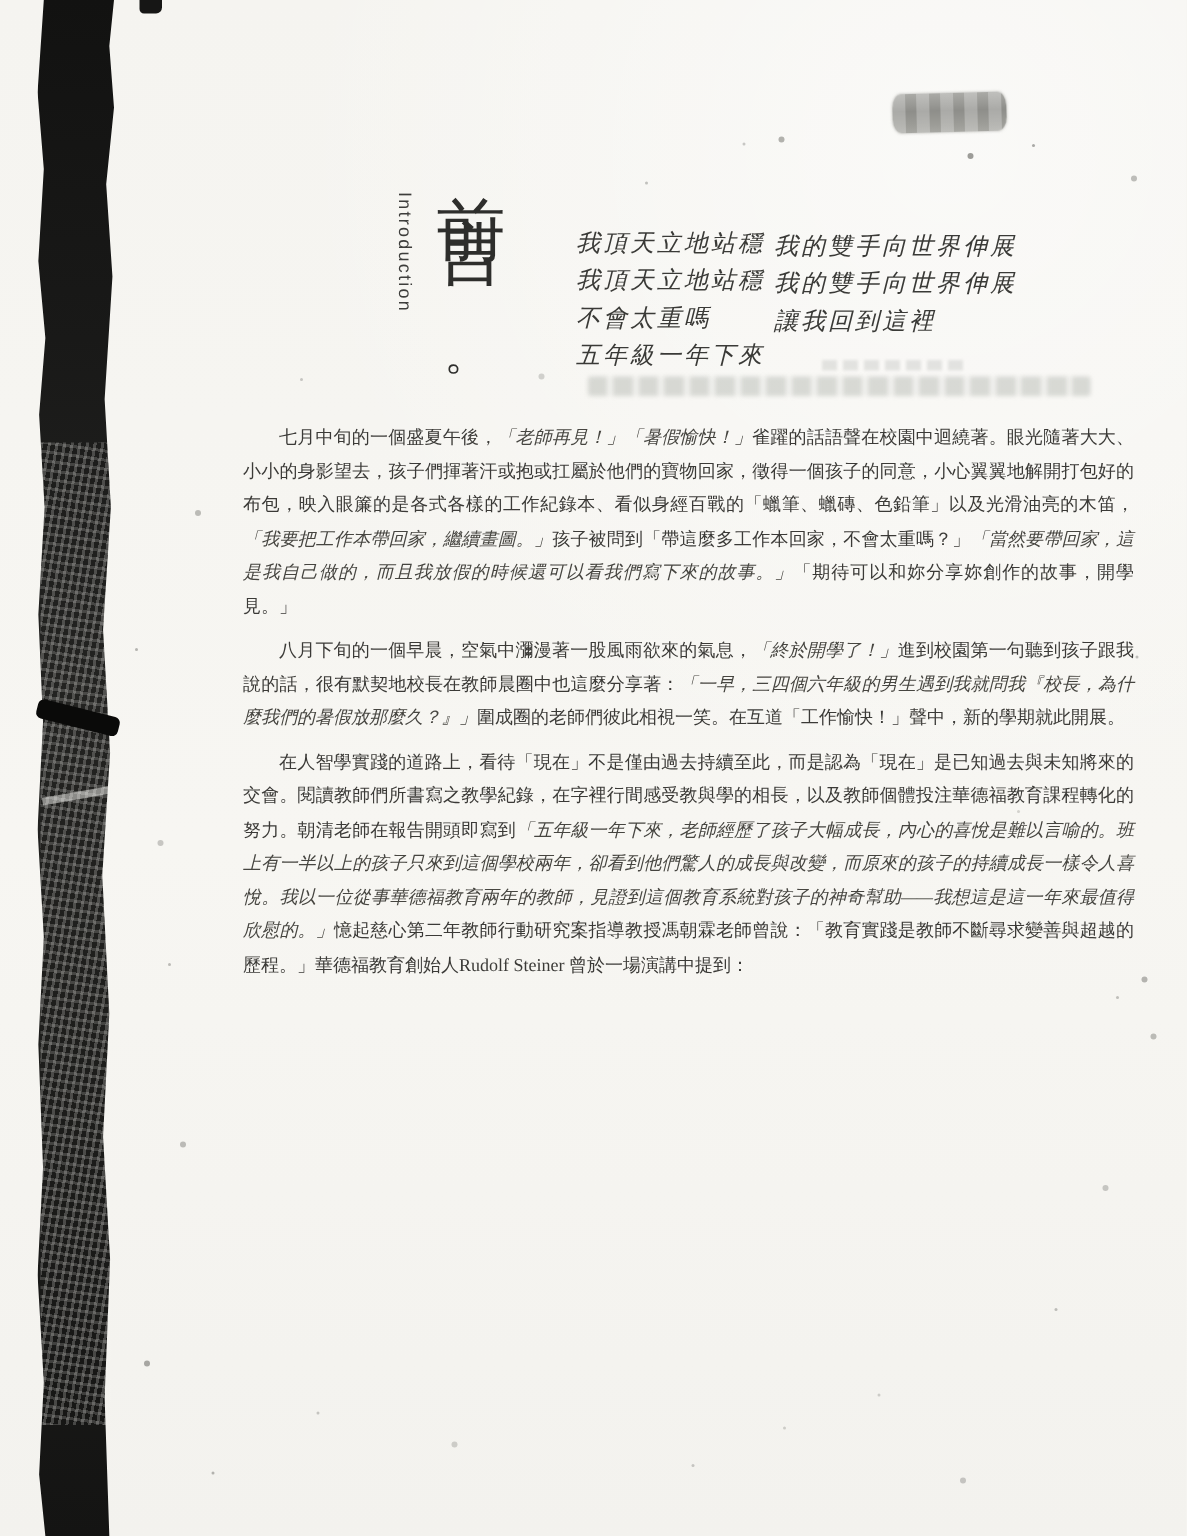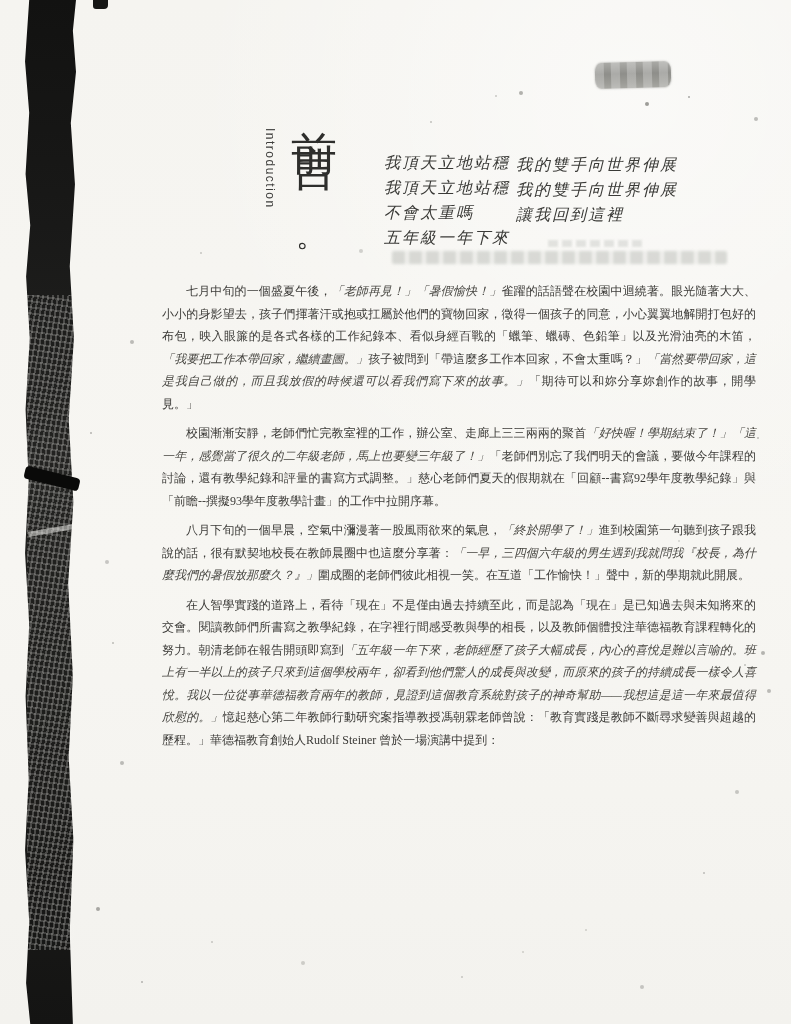--- a/index.html
+++ b/index.html
@@ -155,18 +155,17 @@
     <div class="poem-line">五年級一年下來</div>
   </div>
   <div class="poem-col c2">
     <div class="poem-line">我的雙手向世界伸展</div>
     <div class="poem-line">我的雙手向世界伸展</div>
     <div class="poem-line">讓我回到這裡</div>
   </div>
 
   <div class="content">
       <p><span class="norm">七月中旬的一個盛夏午後，</span><span class="hand">「老師再見！」「暑假愉快！」</span><span class="norm">雀躍的話語聲在校園中迴繞著。眼光隨著大大、小小的身影望去，孩子們揮著汗或抱或扛屬於他們的寶物回家，徵得一個孩子的同意，小心翼翼地解開打包好的布包，映入眼簾的是各式各樣的工作紀錄本、看似身經百戰的「蠟筆、蠟磚、色鉛筆」以及光滑油亮的木笛，</span><span class="hand">「我要把工作本帶回家，繼續畫圖。」</span><span class="norm">孩子被問到「帶這麼多工作本回家，不會太重嗎？」</span><span class="hand">「當然要帶回家，這是我自己做的，而且我放假的時候還可以看我們寫下來的故事。」</span><span class="norm">「期待可以和妳分享妳創作的故事，開學見。」</span></p>
-      <p><span class="norm">校園漸漸安靜，老師們忙完教室裡的工作，辦公室、走廊上三三兩兩的聚首</span><span class="hand">「好快喔！學期結束了！」「這一年，感覺當了很久的二年級老師，馬上也要變三年級了！」</span><span class="norm">「老師們別忘了我們明天的會議，要做今年課程的討論，還有教學紀錄和評量的書寫方式調整。」慈心老師們夏天的假期就在「回顧--書寫92學年度教學紀錄」與「前瞻--撰擬93學年度教學計畫」的工作中拉開序幕。</span></p>
       <p><span class="norm">八月下旬的一個早晨，空氣中瀰漫著一股風雨欲來的氣息，</span><span class="hand">「終於開學了！」</span><span class="norm">進到校園第一句聽到孩子跟我說的話，很有默契地校長在教師晨圈中也這麼分享著：</span><span class="hand">「一早，三四個六年級的男生遇到我就問我『校長，為什麼我們的暑假放那麼久？』」</span><span class="norm">圍成圈的老師們彼此相視一笑。在互道「工作愉快！」聲中，新的學期就此開展。</span></p>
       <p><span class="norm">在人智學實踐的道路上，看待「現在」不是僅由過去持續至此，而是認為「現在」是已知過去與未知將來的交會。閱讀教師們所書寫之教學紀錄，在字裡行間感受教與學的相長，以及教師個體投注華德福教育課程轉化的努力。朝清老師在報告開頭即寫到</span><span class="hand">「五年級一年下來，老師經歷了孩子大幅成長，內心的喜悅是難以言喻的。班上有一半以上的孩子只來到這個學校兩年，卻看到他們驚人的成長與改變，而原來的孩子的持續成長一樣令人喜悅。我以一位從事華德福教育兩年的教師，見證到這個教育系統對孩子的神奇幫助——我想這是這一年來最值得欣慰的。」</span><span class="norm">憶起慈心第二年教師行動研究案指導教授馮朝霖老師曾說：「教育實踐是教師不斷尋求變善與超越的歷程。」華德福教育創始人Rudolf Steiner 曾於一場演講中提到：</span></p>
     </div>
 
 </div>
 
 </body></html>

